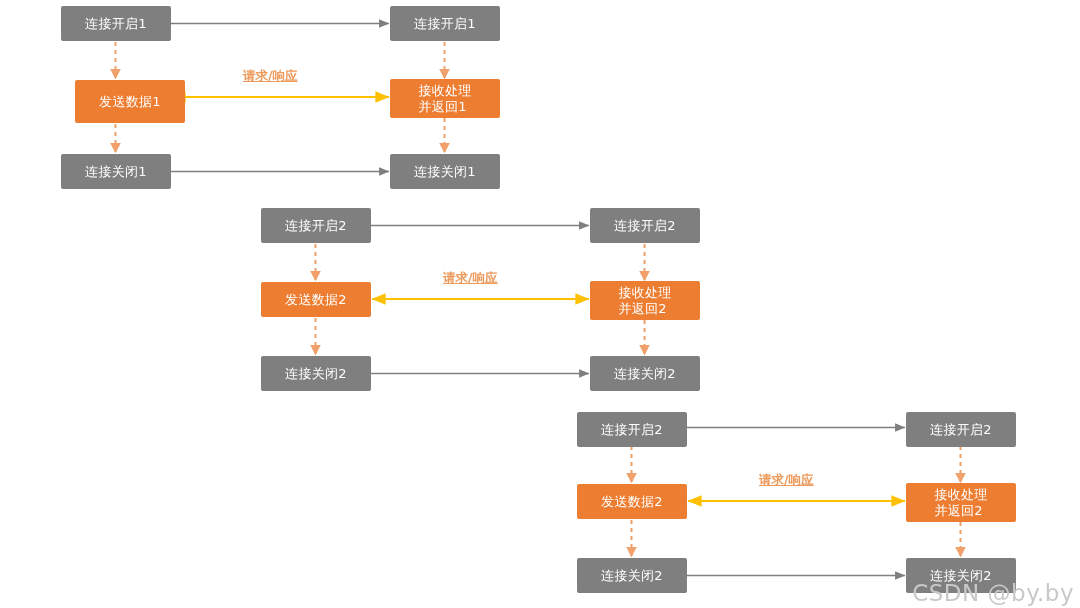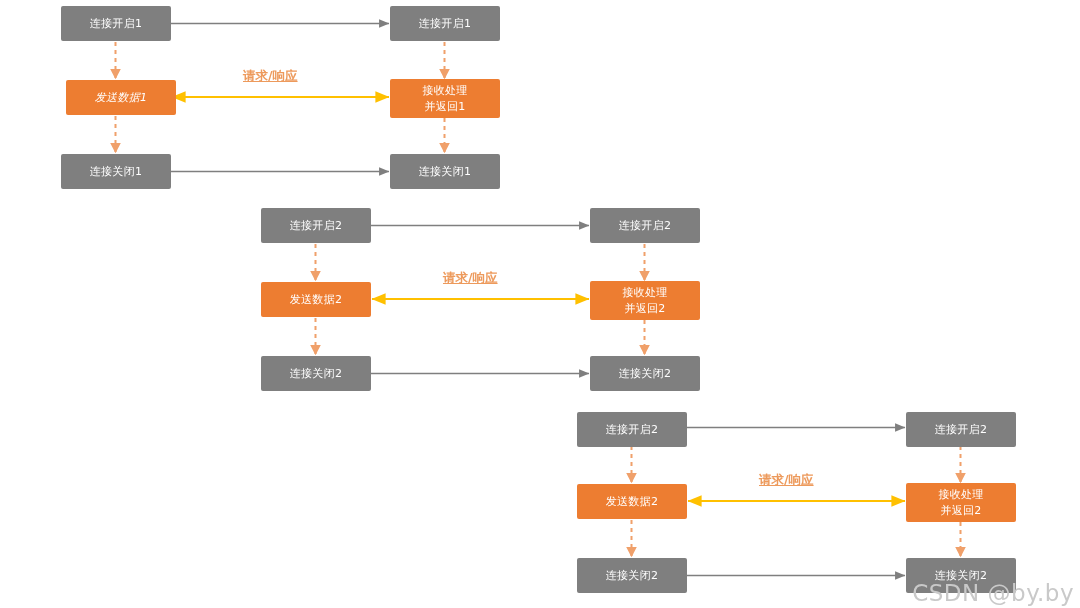--- a/index.html
+++ b/index.html
@@ -14,23 +14,23 @@
 
   .grp{position:absolute;}
 
   .node{
     position:absolute;
     box-sizing:border-box;
     border-radius:2px;
     display:flex;
     align-items:center;
     justify-content:center;
-    text-align:center;
+    text-align:left;
     color:#ffffff;
-    font-size:11px;
+    font-size:13px;
     line-height:16px;
     letter-spacing:.3px;
     font-weight:400;
     white-space:pre-line;
     user-select:none;
   }
   .node.gray{background:#7f7f7f;}
   .node.orange{background:#ed7d31;}
 
   
@@ -90,21 +90,21 @@
       <line x1="115.5" y1="42" x2="115.5" y2="78" stroke="#f0a06a" stroke-width="2" stroke-dasharray="4 4" marker-end="url(#m-orange-1)"></line>
 
       <line x1="115.5" y1="116" x2="115.5" y2="152" stroke="#f0a06a" stroke-width="2" stroke-dasharray="4 4" marker-end="url(#m-orange-1)"></line>
 
       <line x1="444.5" y1="42" x2="444.5" y2="78" stroke="#f0a06a" stroke-width="2" stroke-dasharray="4 4" marker-end="url(#m-orange-1)"></line>
 
       <line x1="444.5" y1="118" x2="444.5" y2="152" stroke="#f0a06a" stroke-width="2" stroke-dasharray="4 4" marker-end="url(#m-orange-1)"></line>
     </svg>
 
     <div class="node gray" style="left:61px;top:6px;width:110px;height:35px;">连接开启1</div>
-    <div class="node orange" style="left:66px;top:80px;width:110px;height:35px;font-style:italic;">发送数据1</div>
+    <div class="node orange" style="left:75px;top:80px;width:110px;height:43px;">发送数据1</div>
     <div class="node gray" style="left:61px;top:154px;width:110px;height:35px;">连接关闭1</div>
 
     <div class="node gray" style="left:390px;top:6px;width:110px;height:35px;">连接开启1</div>
     <div class="node orange" style="left:390px;top:79px;width:110px;height:39px;">接收处理
 并返回1</div>
     <div class="node gray" style="left:390px;top:154px;width:110px;height:35px;">连接关闭1</div>
 
     <div class="lbl" style="left:243px;top:69px;">请求/响应</div>
   </div>
 

